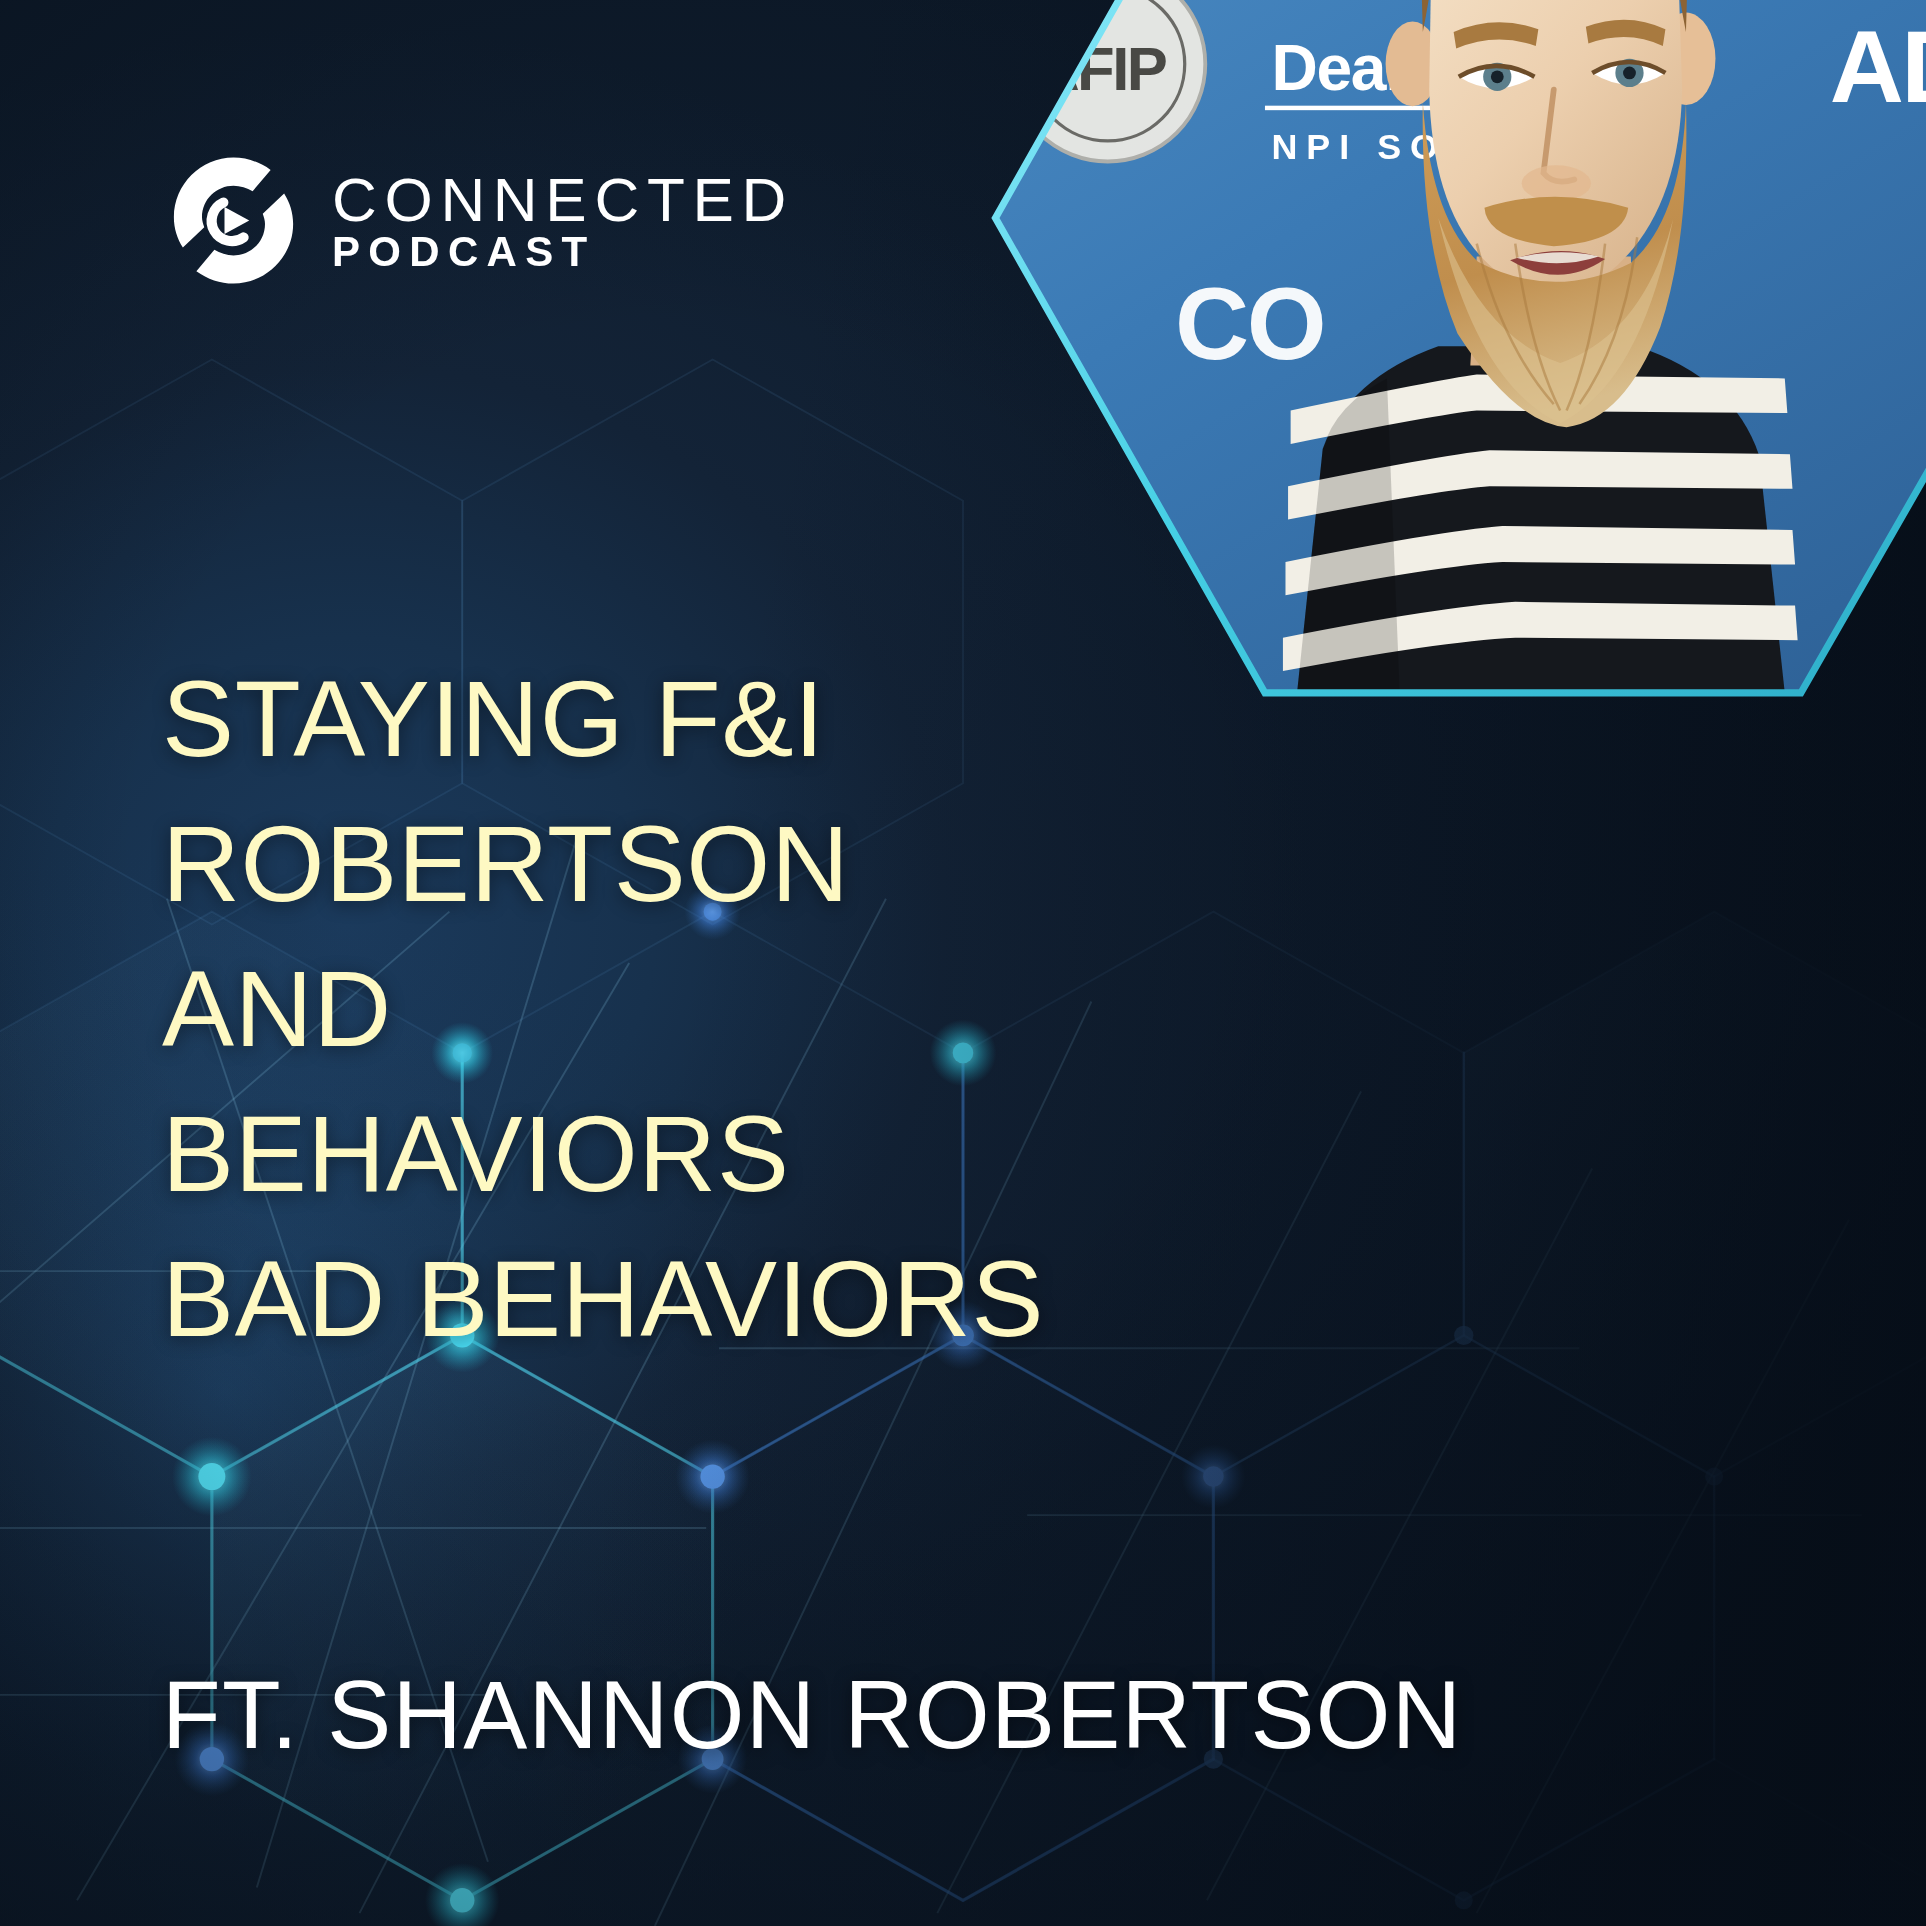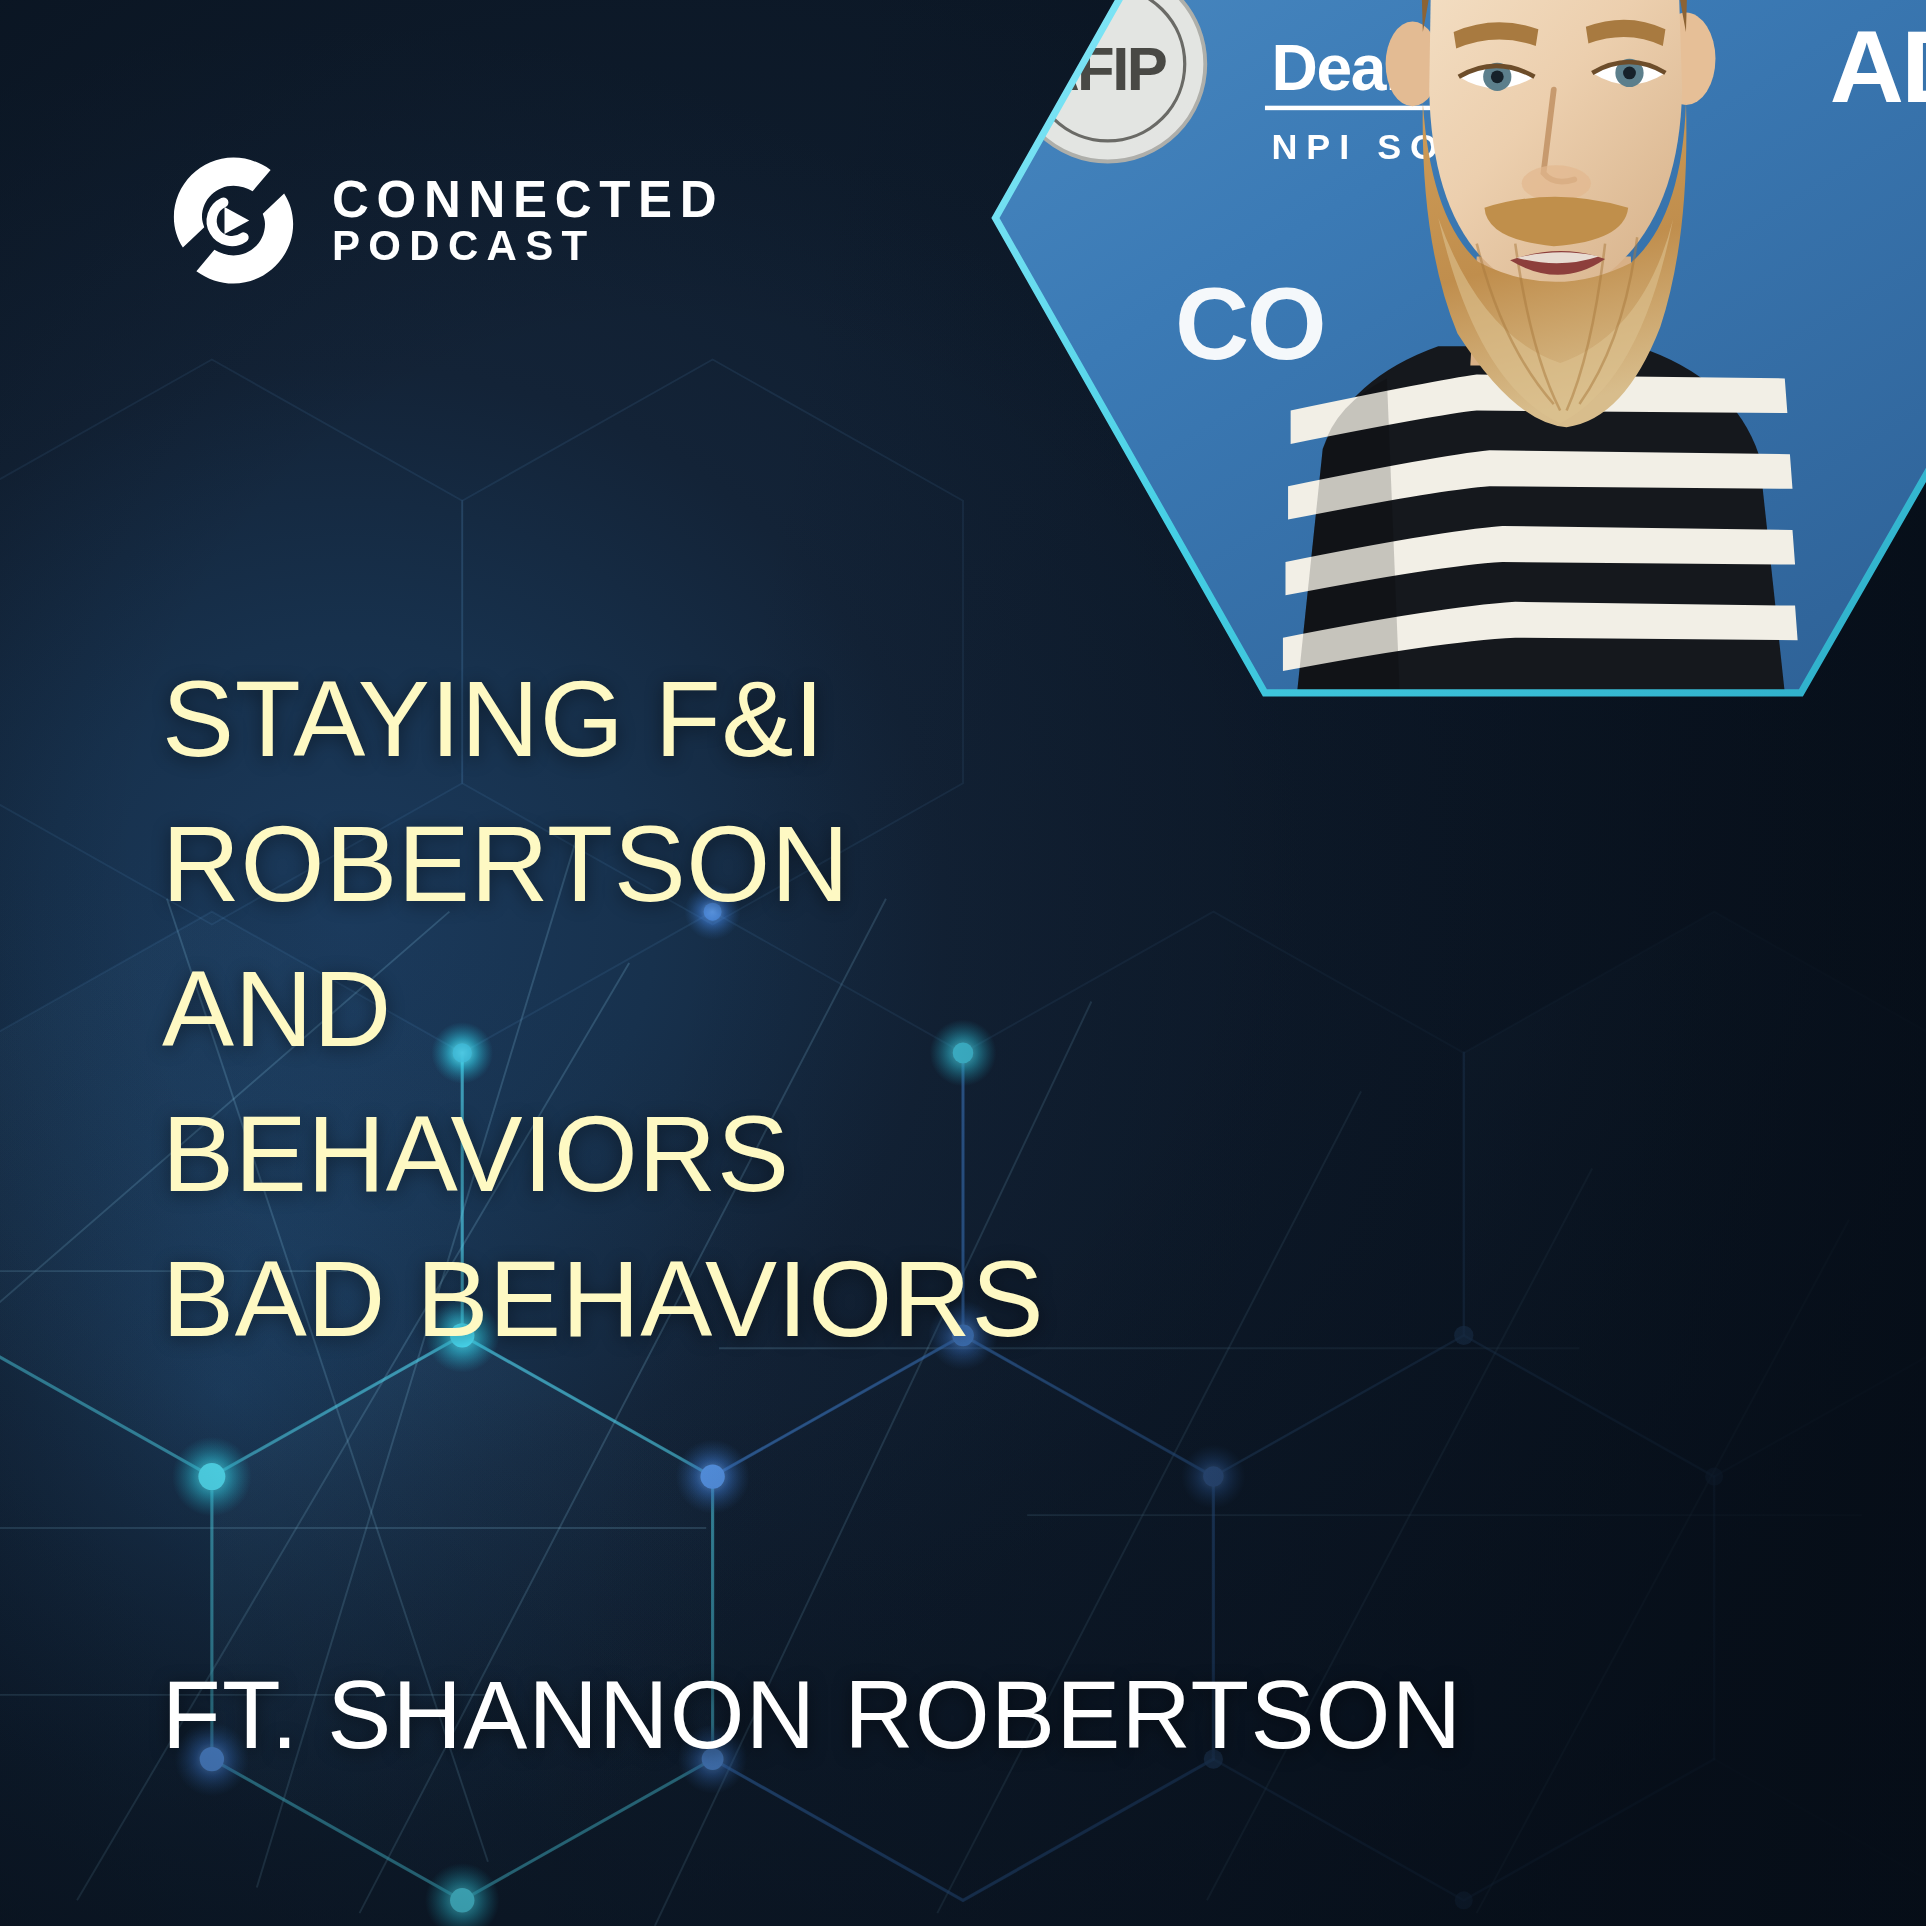--- a/index.html
+++ b/index.html
@@ -39,22 +39,22 @@
     position: absolute;
     left: 166px; top: 153px;
     display: flex;
     align-items: center;
     gap: 31px;
   }
   .logo-mark { width: 135px; height: 135px; flex: none; }
   .logo-words { display: flex; flex-direction: column; justify-content: center; }
   .logo-word-main {
     color: #ffffff;
-    font-size: 51px;
-    font-weight: bold;
+    font-size: 62px;
+    font-weight: normal;
     letter-spacing: 7.7px;
     line-height: 1.0;
     white-space: nowrap;
   }
   .logo-word-sub {
     color: #ffffff;
     font-size: 42px;
     font-weight: bold;
     letter-spacing: 8.3px;
     line-height: 1.0;

